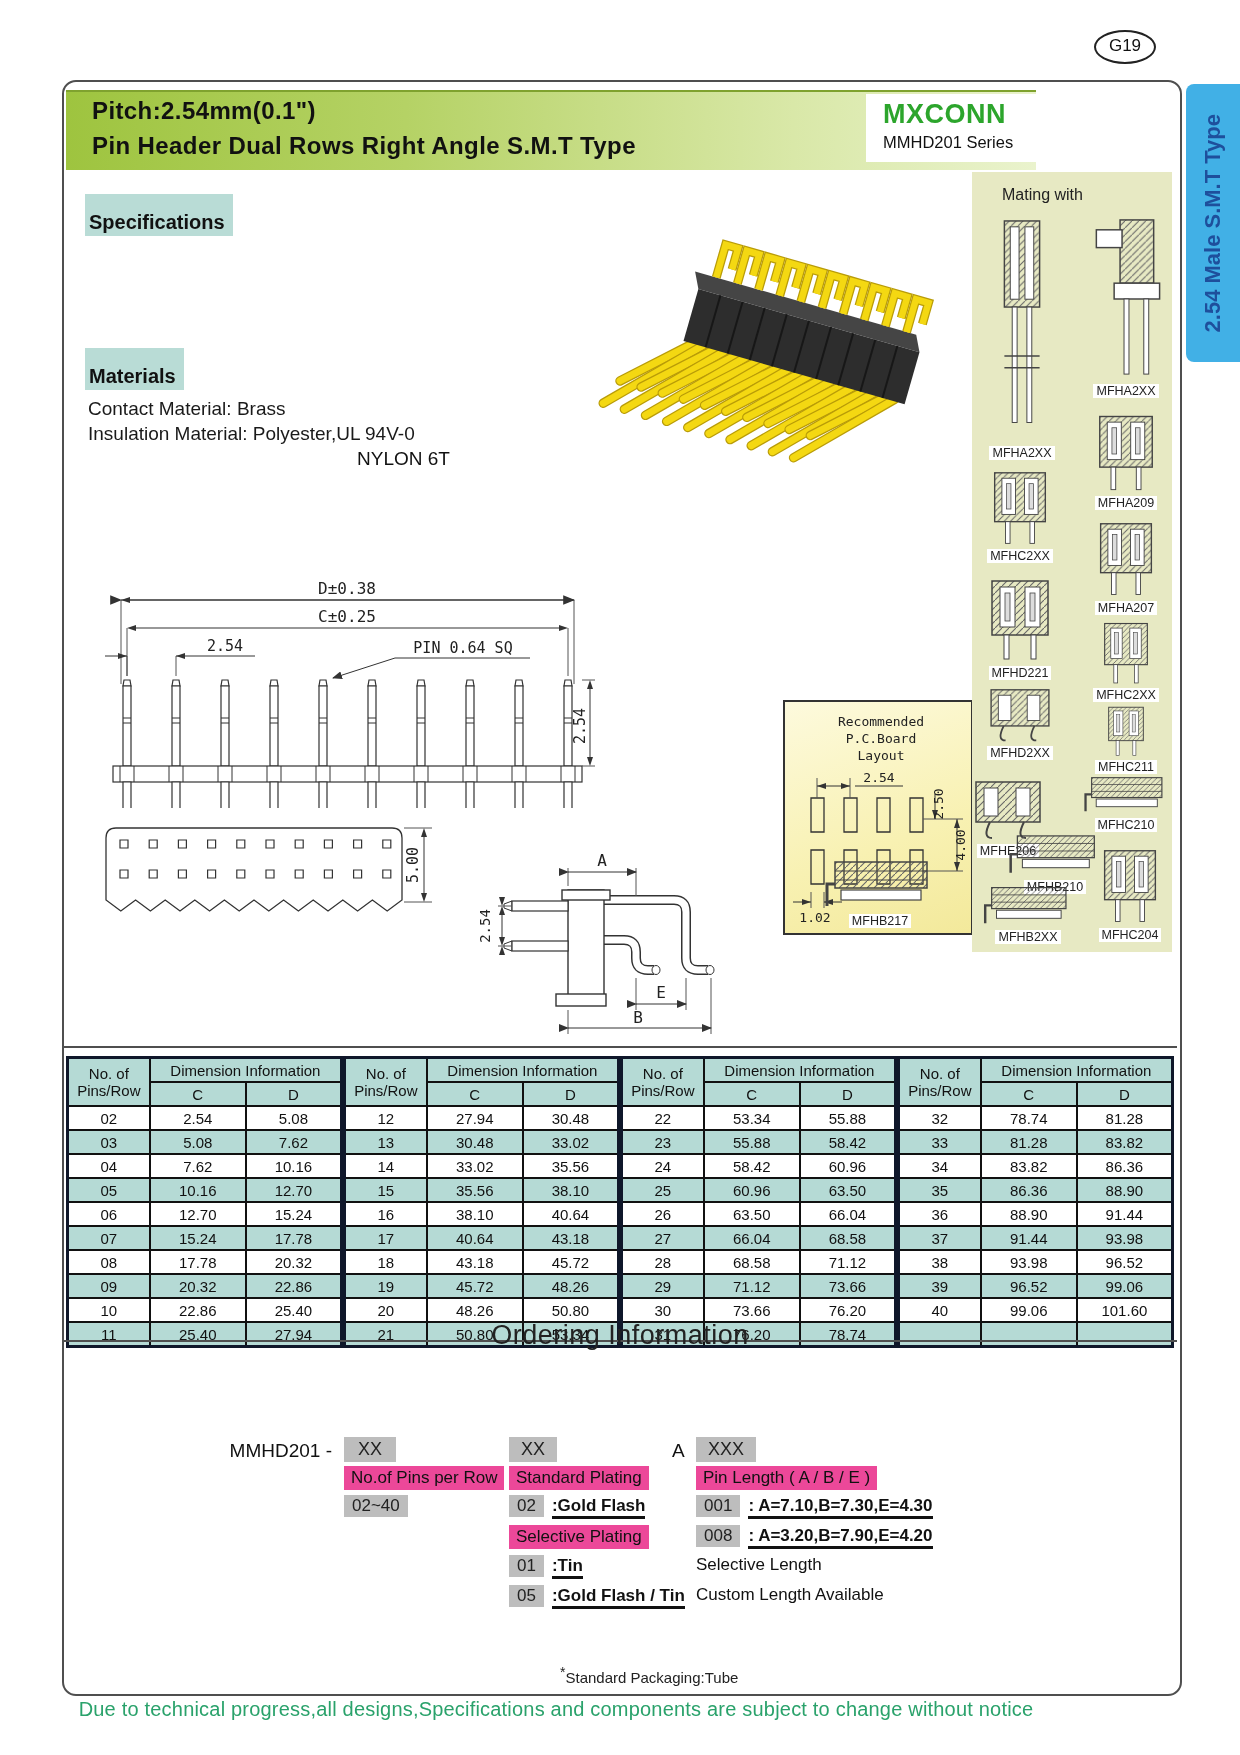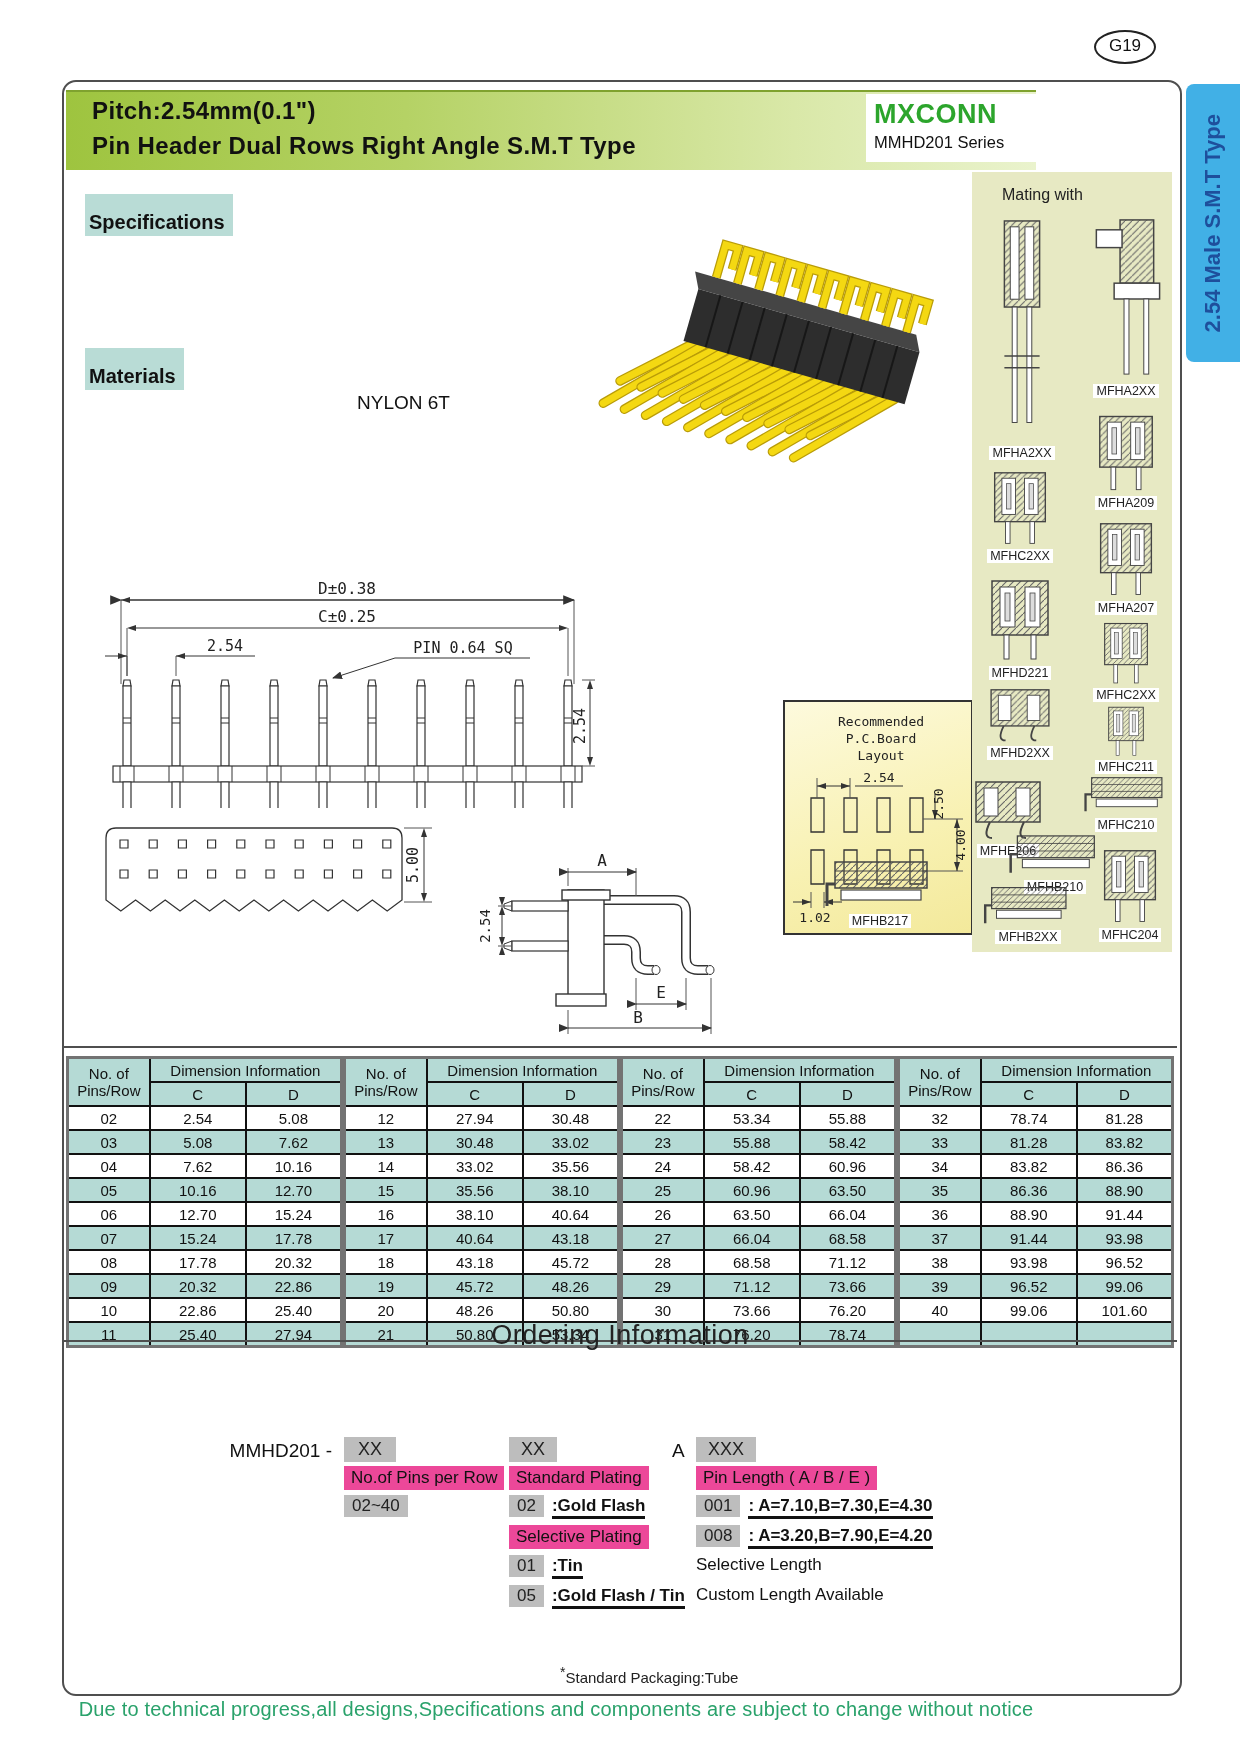--- a/index.html
+++ b/index.html
@@ -14,21 +14,21 @@
   
   .frame{left:62px;top:80px;width:1116px;height:1612px;border:2px solid #4f4f4f;border-radius:14px;}
   .hline{height:2px;background:#4f4f4f;}
 
   
   .band{left:66px;top:90px;width:970px;height:78px;
         background:linear-gradient(90deg,#9ec43f 0%,#b5d265 35%,#d9e8a8 75%,#eaf3cd 100%);
         border-top:2px solid #7fa22e;}
   .band .t1{position:absolute;left:26px;top:5px;font-size:24px;font-weight:bold;letter-spacing:.4px;}
   .band .t2{position:absolute;left:26px;top:40px;font-size:24px;font-weight:bold;letter-spacing:.4px;}
-  .brandbox{left:866px;top:94px;width:172px;height:68px;background:#fff;padding-left:8px;box-sizing:border-box;}
+  .brandbox{left:866px;top:94px;width:172px;height:68px;background:#fff;padding-left:17px;box-sizing:border-box;}
   .brand{font-size:27px;font-weight:bold;color:#2ca52c;letter-spacing:.5px;margin-top:5px;}
   .series{font-size:16.5px;color:#111;margin-top:3px;}
 
   
   .sidetab{left:1186px;top:84px;width:54px;height:278px;background:#41b0e6;border-radius:8px 0 0 8px;
            display:flex;align-items:center;justify-content:center;}
   .sidetab span{writing-mode:vertical-rl;transform:rotate(180deg);font-size:22px;font-weight:600;color:#1e4f9c;white-space:nowrap;}
 
   
   .chip-teal{background:#b9dcd6;display:inline-block;}
@@ -44,21 +44,21 @@
   .mtitle{position:absolute;left:30px;top:14px;font-size:16px;color:#222;}
   .mitem{position:absolute;display:flex;flex-direction:column;align-items:center;}
   .mchip{background:#fff;font-size:12.5px;padding:0 3px;white-space:nowrap;margin-top:2px;color:#222;}
 
   
   .pcb{left:783px;top:700px;width:190px;height:235px;border:2px solid #333;box-sizing:border-box;
        background:linear-gradient(160deg,#fdfadd 0%,#f8f1b2 60%,#f3e99b 100%);}
 
   
   .tblwrap{left:66px;top:1056px;width:1108px;display:flex;justify-content:space-between;}
-  table.dim{border-collapse:collapse;border:3px solid #737373;background:#fff;}
+  table.dim{border-collapse:collapse;border:3px solid #0f172a;background:#fff;}
   table.dim td{border:2px solid #111;text-align:center;font-size:15px;height:22px;padding:0;}
   table.dim .c1{width:80px;} table.dim .c2{width:95px;} table.dim .c3{width:94px;}
   table.dim td.th{background:#b5dad5;font-size:15px;}
   table.dim tr.teal td{background:#b5dad5;}
 
   
   .ord-title{left:62px;top:1320px;width:1116px;text-align:center;font-size:27px;letter-spacing:.5px;color:#222;}
   .ord{font-size:17px;color:#111;}
   .chip-gray{background:#bdbdbd;padding:1px 8px;display:inline-block;color:#222;}
   .lblteal{background:#ec4899;padding:2px 7px;display:inline-block;}
@@ -138,20 +138,24 @@
   </div>
   <div class="abs sidetab">
     <span>2.54 Male S.M.T Type</span>
   </div>
 
   <div class="abs spec-block">
     <span class="chip-teal sec-head">Specifications</span>
   </div>
   <div class="abs mat-block">
     <span class="chip-teal sec-head">Materials</span>
+    <div class="spec-lines" id="mat-lines">
+        <div class="spec-line">Contact Material: Brass</div>
+        <div class="spec-line">Insulation Material: Polyester,UL 94V-0</div>
+      </div>
     <div class="indent-line">NYLON 6T</div>
   </div>
 
   <svg class="abs" style="left:558px;top:232px;" width="410" height="280" viewBox="0 0 410 280">
     <g transform="rotate(16 205 140)" id="prod">
         <line x1="132" y1="130" x2="70" y2="188" stroke="#b99c08" stroke-width="9.5" stroke-linecap="round"></line>
         <line x1="132" y1="130" x2="70" y2="188" stroke="#f4d812" stroke-width="7" stroke-linecap="round"></line>
         <line x1="141" y1="130" x2="60" y2="214" stroke="#b99c08" stroke-width="9.5" stroke-linecap="round"></line>
         <line x1="141" y1="130" x2="60" y2="214" stroke="#f4d812" stroke-width="7" stroke-linecap="round"></line>
         <line x1="154" y1="130" x2="92" y2="188" stroke="#b99c08" stroke-width="9.5" stroke-linecap="round"></line>

